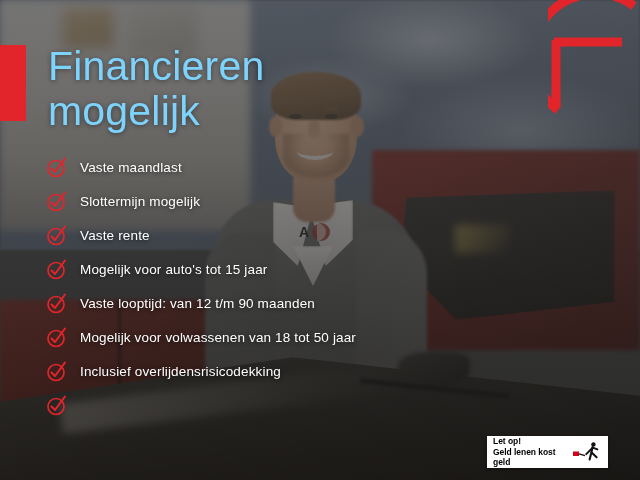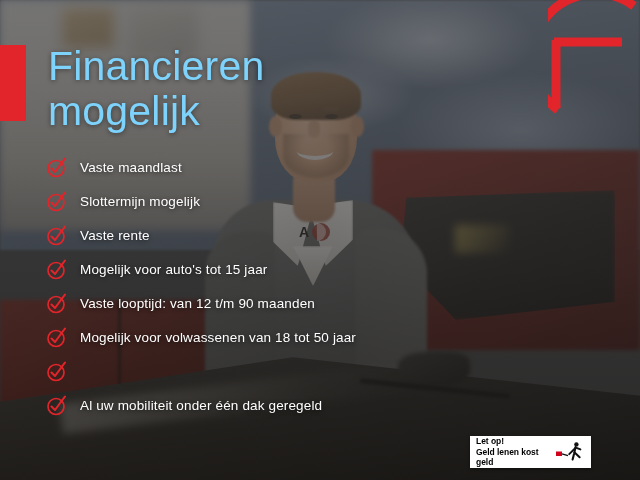--- a/index.html
+++ b/index.html
@@ -237,21 +237,21 @@
     color: #ffffff;
     font-size: 13.5px;
     font-weight: 400;
     letter-spacing: .15px;
     text-shadow: 0 1px 4px rgba(0,0,0,.6);
     white-space: nowrap;
   }
 
   
   .warn-banner {
-    position: absolute; left: 470px; top: 436px;
+    position: absolute; left: 487px; top: 436px;
     width: 121px; height: 28px;
     background: #ffffff;
     display: flex; align-items: center;
     padding: 16px 6px;
     box-sizing: border-box;
     box-shadow: 0 1px 3px rgba(0,0,0,.5);
   }
   .warn-text {
     color: #000000;
     font-size: 8.5px;
@@ -391,30 +391,30 @@
       <span class="label">Mogelijk voor volwassenen van 18 tot 50 jaar</span>
     </div>
 
     <div class="bullet">
       <span class="check">
         <svg viewBox="0 0 21 21" width="21" height="21">
           <circle cx="10" cy="11.5" r="8" fill="none" stroke="#e1252b" stroke-width="1.7"></circle>
           <path d="M5.5 11.5 L9 15 L19 1.5" fill="none" stroke="#e1252b" stroke-width="2.1" stroke-linecap="round" stroke-linejoin="round"></path>
         </svg>
       </span>
-    </div>
-
-    <div class="bullet">
-      <span class="check">
-        <svg viewBox="0 0 21 21" width="21" height="21">
-          <circle cx="10" cy="11.5" r="8" fill="none" stroke="#e1252b" stroke-width="1.7"></circle>
-          <path d="M5.5 11.5 L9 15 L19 1.5" fill="none" stroke="#e1252b" stroke-width="2.1" stroke-linecap="round" stroke-linejoin="round"></path>
-        </svg>
-      </span>
-      <span class="label">Al uw mobiliteit onder één dak geregeld</span>
+      <span class="label">Inclusief overlijdensrisicodekking</span>
+    </div>
+
+    <div class="bullet">
+      <span class="check">
+        <svg viewBox="0 0 21 21" width="21" height="21">
+          <circle cx="10" cy="11.5" r="8" fill="none" stroke="#e1252b" stroke-width="1.7"></circle>
+          <path d="M5.5 11.5 L9 15 L19 1.5" fill="none" stroke="#e1252b" stroke-width="2.1" stroke-linecap="round" stroke-linejoin="round"></path>
+        </svg>
+      </span>
     </div>
 
   </div>
 
   <div class="warn-banner">
     <span class="warn-text">Let op!
 Geld lenen kost geld</span>
     <span class="warn-mark">
       <svg viewBox="0 0 30 22" width="30" height="22">
         <rect x="1" y="10.5" width="6" height="4.5" fill="#d0021b"></rect>

